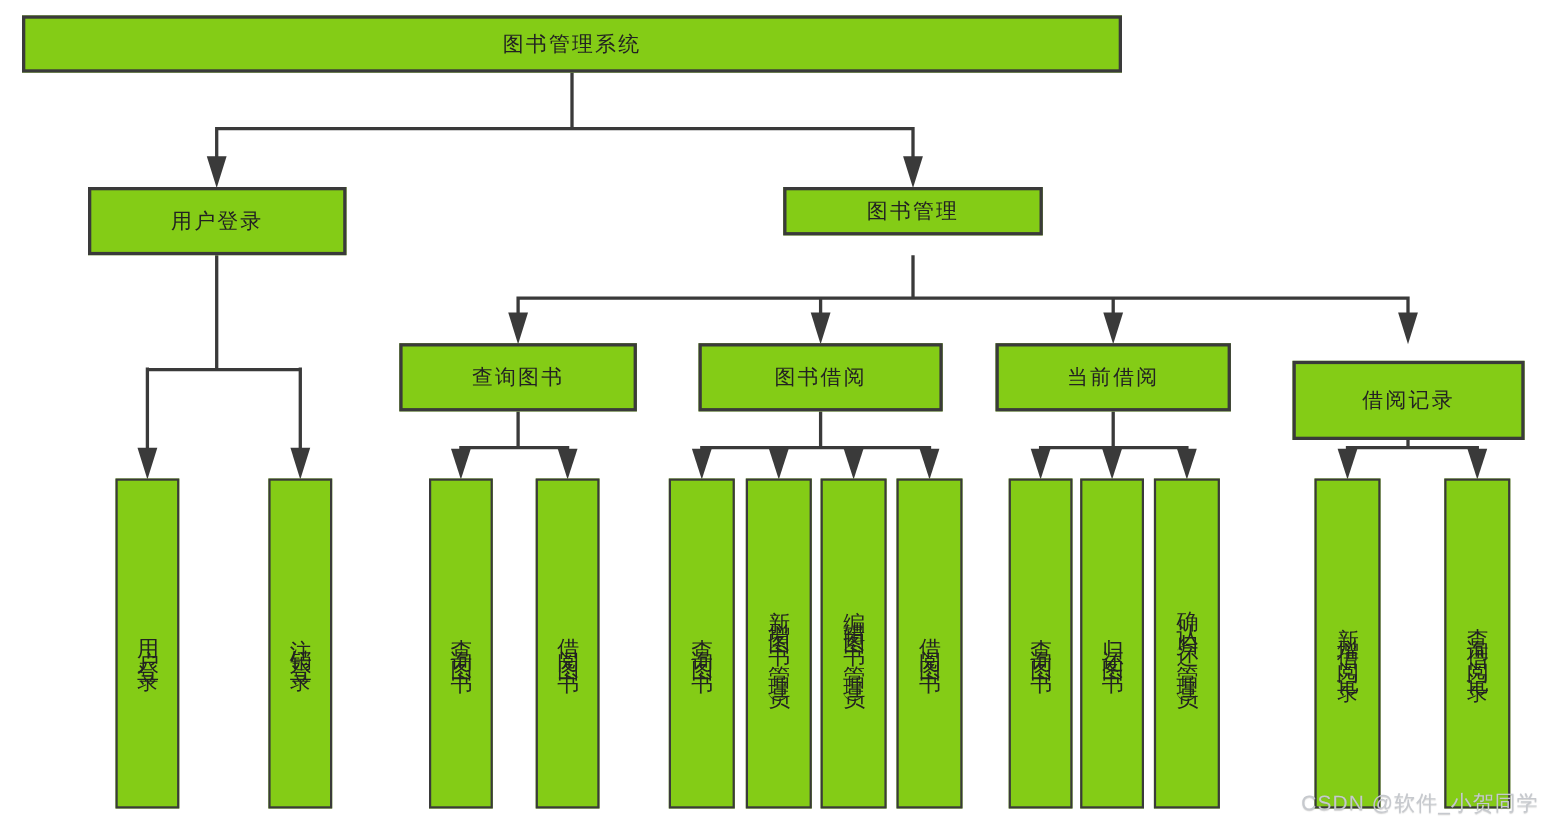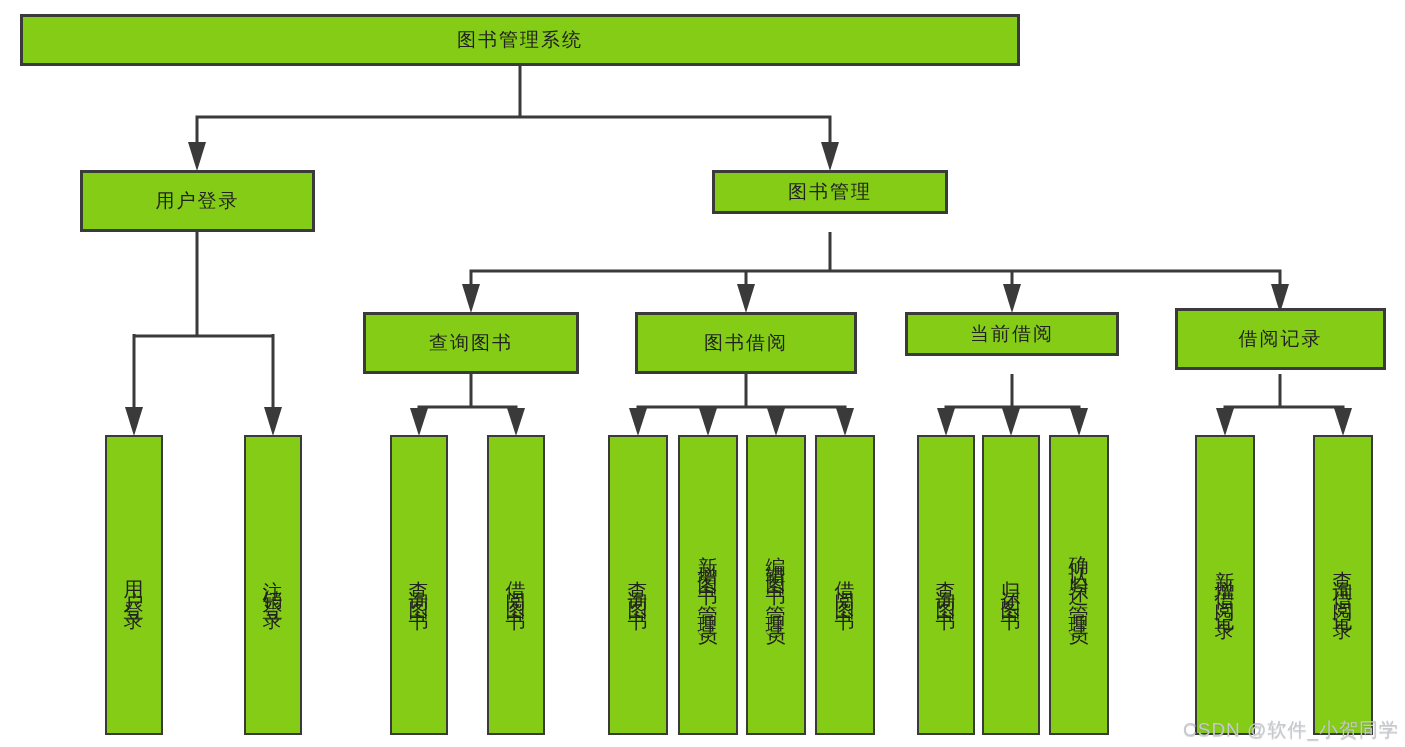--- a/index.html
+++ b/index.html
@@ -63,22 +63,22 @@
     </g>
   </svg>
 
   <div class="box hbox rootbox" style="left:20px;top:14px;width:1000px;height:52px;">图书管理系统</div>
 
   <div class="box hbox" style="left:80px;top:170px;width:235px;height:62px;">用户登录</div>
   <div class="box hbox" style="left:712px;top:170px;width:236px;height:44px;">图书管理</div>
 
   <div class="box hbox" style="left:363px;top:312px;width:216px;height:62px;">查询图书</div>
   <div class="box hbox" style="left:635px;top:312px;width:222px;height:62px;">图书借阅</div>
-  <div class="box hbox" style="left:905px;top:312px;width:214px;height:44px;">当前借阅</div>
-  <div class="box hbox" style="left:1175px;top:308px;width:211px;height:62px;">借阅记录</div>
+  <div class="box hbox" style="left:905px;top:312px;width:214px;height:62px;">当前借阅</div>
+  <div class="box hbox" style="left:1175px;top:328px;width:211px;height:72px;">借阅记录</div>
 
   <div class="box vbox" style="left:105px;width:58px;">
     <span class="vtext">用户登录</span>
   </div>
   <div class="box vbox" style="left:244px;width:58px;">
     <span class="vtext">注销登录</span>
   </div>
 
   <div class="box vbox" style="left:390px;width:58px;">
     <span class="vtext">查询图书</span>

